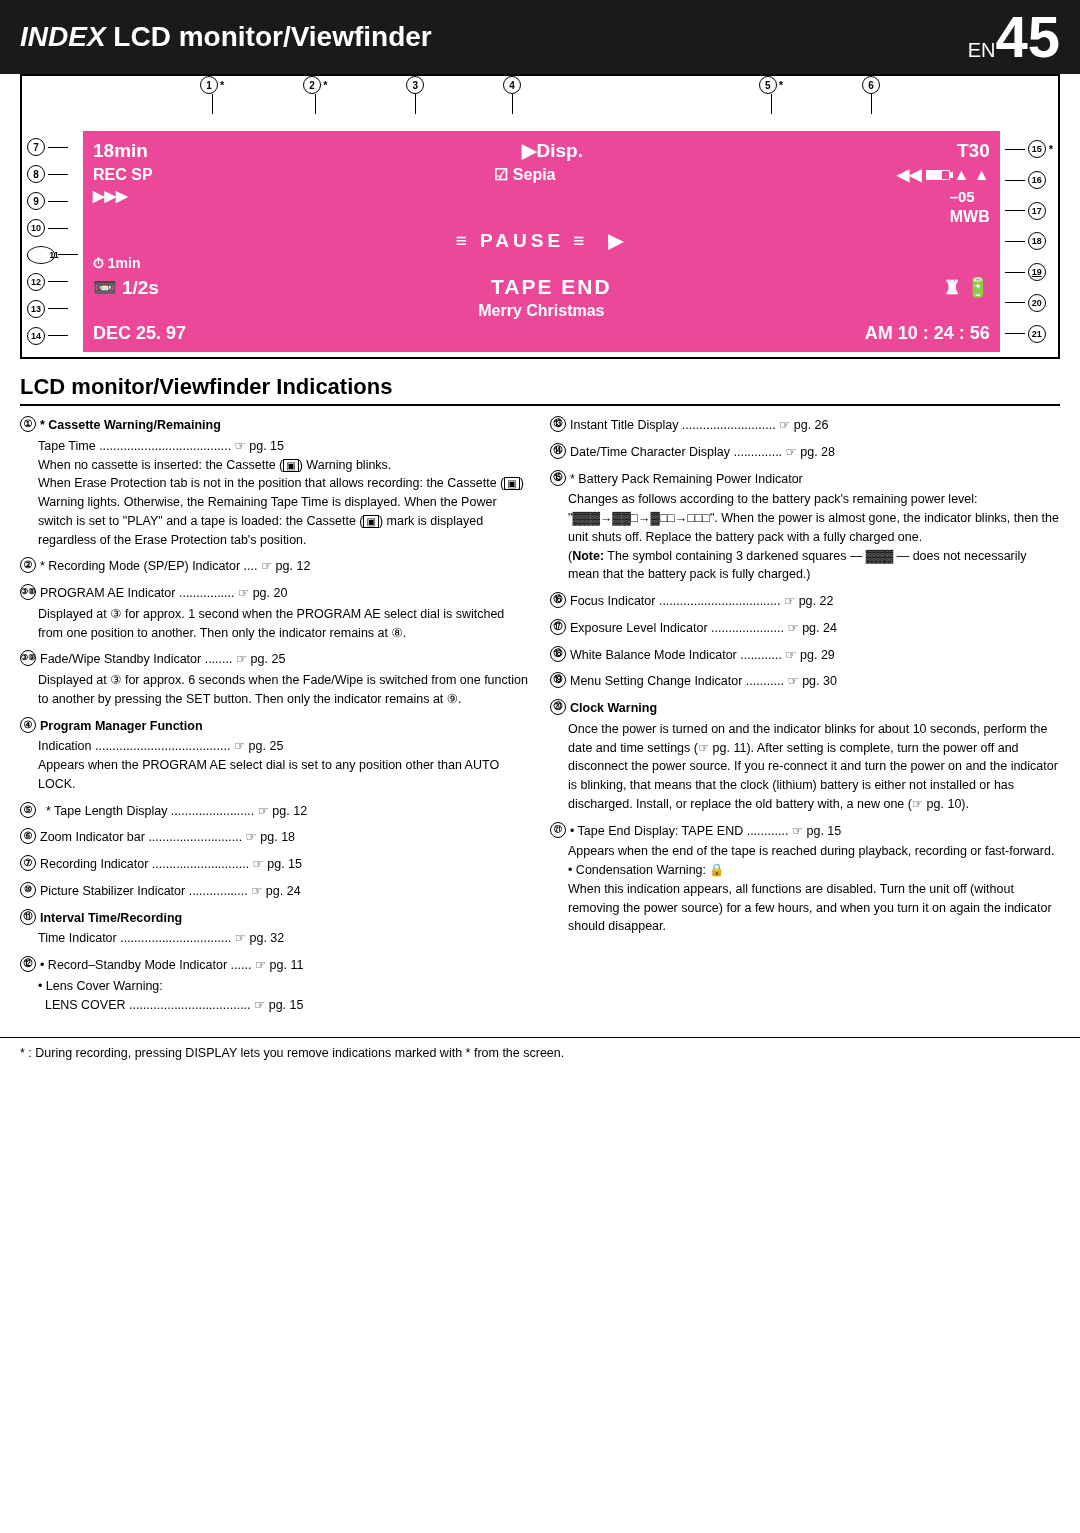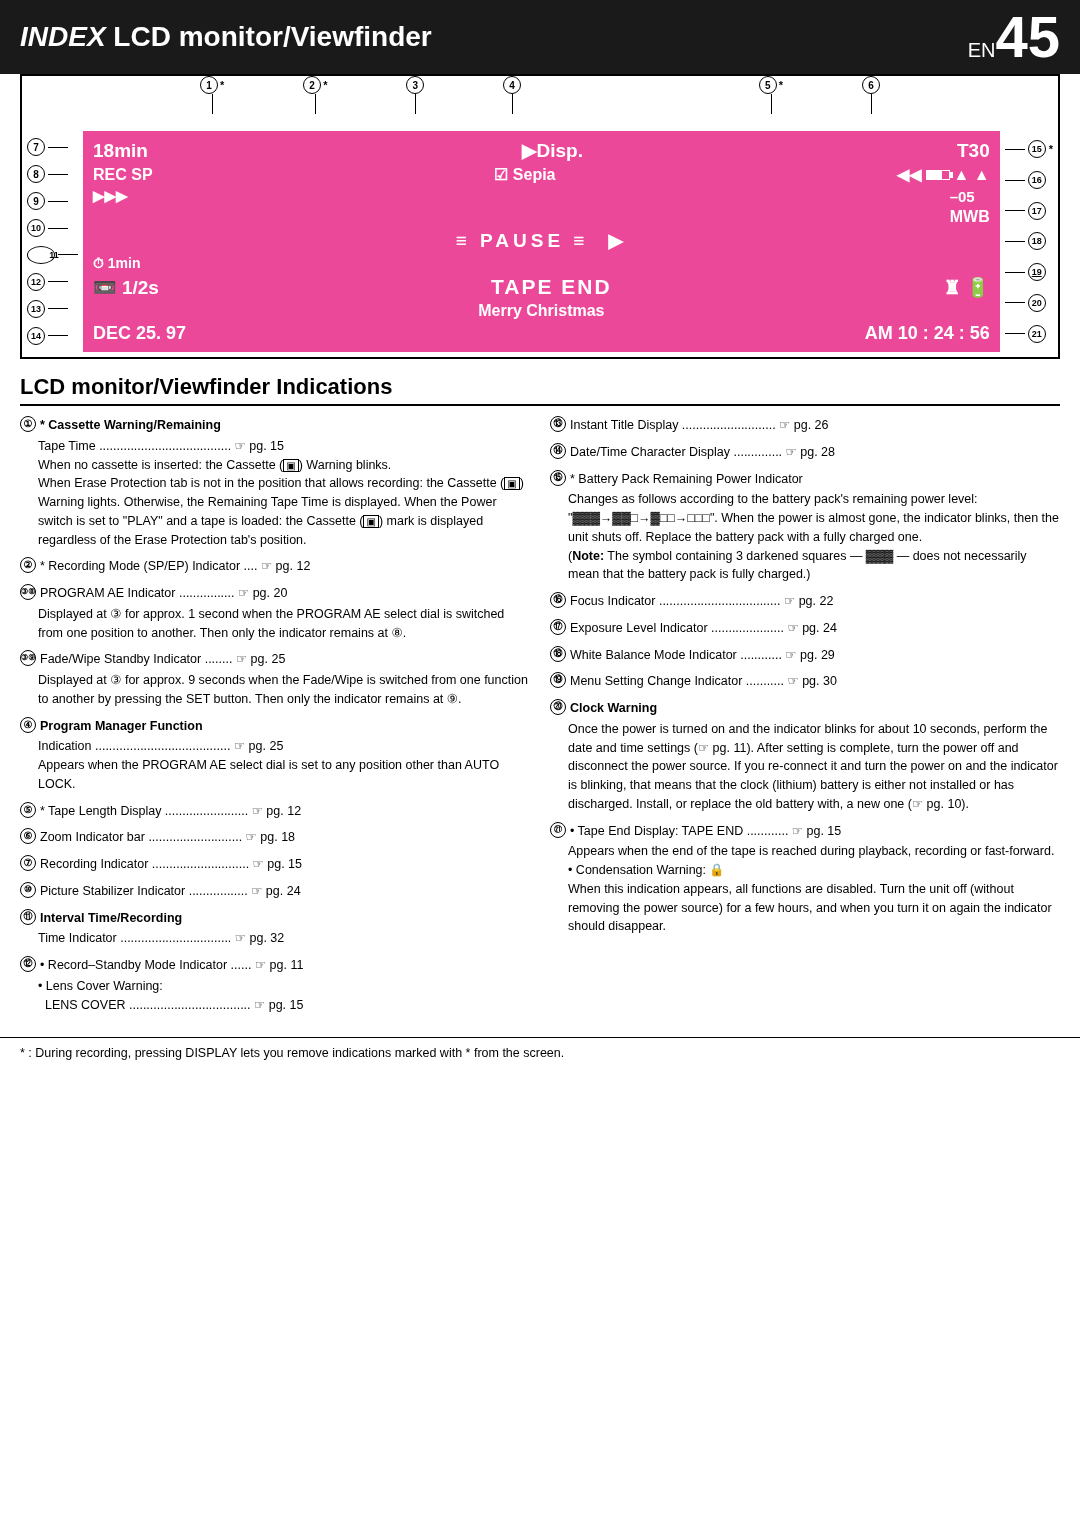--- a/index.html
+++ b/index.html
@@ -422,39 +422,39 @@
         Displayed at ③ for approx. 1 second when the PROGRAM AE select dial is switched from one position to another. Then only the indicator remains at ⑧.
       </div>
     </div>
 
     <div class="item-block">
       <div class="item-header">
         <span class="item-num" style="font-size:8px;">③⑨</span>
         <span style="margin-left:2px;"> Fade/Wipe Standby Indicator ........ ☞ pg. 25</span>
       </div>
       <div class="item-indent">
-        Displayed at ③ for approx. 9 seconds when the Fade/Wipe is switched from one function to another by pressing the SET button. Then only the indicator remains at ⑨.
+        Displayed at ③ for approx. 6 seconds when the Fade/Wipe is switched from one function to another by pressing the SET button. Then only the indicator remains at ⑨.
       </div>
     </div>
 
     <div class="item-block">
       <div class="item-header">
         <span class="item-num">④</span>
         <span style="margin-left:2px;font-weight:bold;"> Program Manager Function</span>
       </div>
       <div class="item-indent">
         Indication ....................................... ☞ pg. 25<br>
         Appears when the PROGRAM AE select dial is set to any position other than AUTO LOCK.
       </div>
     </div>
 
     <div class="item-block">
       <div class="item-header">
         <span class="item-num">⑤</span>
-        <span style="margin-left:2px;">* Tape Length Display ........................ ☞ pg. 12</span>
+        <span style="margin-left:8px;">* Tape Length Display ........................ ☞ pg. 12</span>
       </div>
     </div>
 
     <div class="item-block">
       <div class="item-header">
         <span class="item-num">⑥</span>
         <span style="margin-left:2px;"> Zoom Indicator bar ........................... ☞ pg. 18</span>
       </div>
     </div>
 

